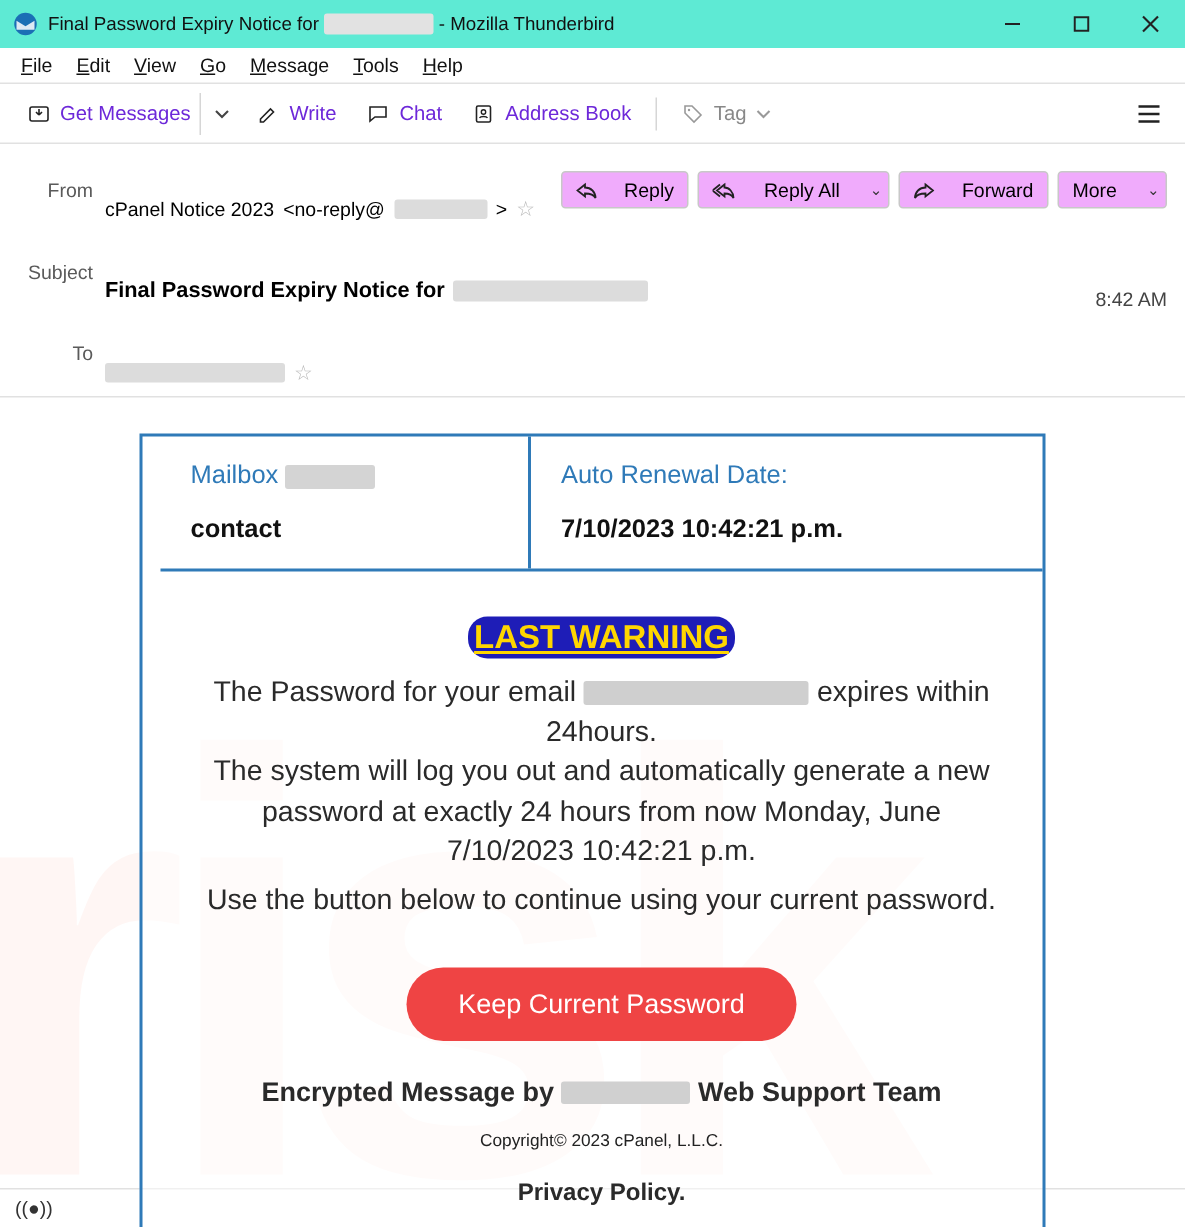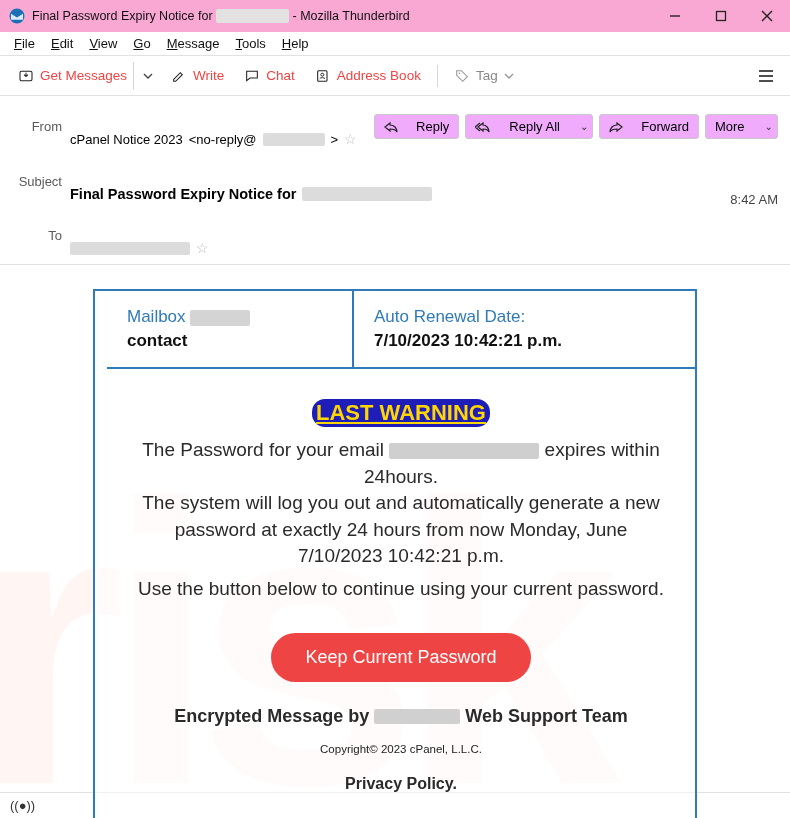--- a/index.html
+++ b/index.html
@@ -13,21 +13,21 @@
     height: 818px;
     overflow: hidden;
     position: relative;
   }
   
   .titlebar {
     height: 32px;
     display: flex;
     align-items: center;
     padding: 0 0 0 8px;
-    background: #f9a8d4;
+    background: #5eead4;
   }
   .titlebar .tb-icon {
     width: 18px; height: 18px; margin-right: 6px;
     display: inline-flex; align-items: center; justify-content: center;
   }
   .titlebar .title-text { flex: 1; font-size: 12.5px; color: #111; }
   .titlebar .blur {
     display: inline-block; background: #e2e2e2; color: transparent; border-radius: 2px;
   }
   .win-btns { display: flex; }
@@ -44,21 +44,21 @@
   .menu-item { padding: 2px 8px; cursor: default; }
   .menu-item .u { text-decoration: underline; }
   
   .toolbar {
     height: 40px; display: flex; align-items: center; padding: 0 8px;
     border-bottom: 1px solid #e1e1e1;
   }
   .tbtn {
     display: inline-flex; align-items: center; gap: 6px;
     padding: 5px 9px; border: 1px solid transparent; border-radius: 3px;
-    color: #ef4444; font-size: 13.5px;
+    color: #6d28d9; font-size: 13.5px;
   }
   .tbtn .ic { width: 16px; height: 16px; }
   .chev-split {
     width: 28px; height: 28px; display: inline-flex; align-items: center; justify-content: center;
     border-left: 1px solid #d6d6d6; margin-left: -4px;
   }
   .toolbar .grow { flex: 1; }
   .ham {
     width: 32px; height: 28px; display: flex; align-items: center; justify-content: center;
     border-radius: 3px;
@@ -116,21 +116,21 @@
   .et-head {
     display: flex; border-bottom: 2px solid #2f7ab8;
   }
   .et-cell {
     padding: 16px 20px;
     font-size: 17px;
   }
   .et-cell.left { width: 42%; border-right: 2px solid #2f7ab8; }
   .et-cell.right { flex: 1; }
   .et-cell .lbl { color: #2f7ab8; }
-  .et-cell .val { color: #111; font-weight: 700; margin-top: 4px; }
+  .et-cell .val { color: #111; font-weight: 700; margin-top: 16px; }
   .mailbox-blur { display: inline-block; width: 60px; height: 16px; background: #d4d4d4; border-radius: 2px; vertical-align: middle; }
   .et-body {
     padding: 30px 24px 28px 24px;
     text-align: center;
     color: #2a2a2a;
   }
   .last-warning {
     display: inline-block;
     background: #1e1db7;
     color: #ffd600;

